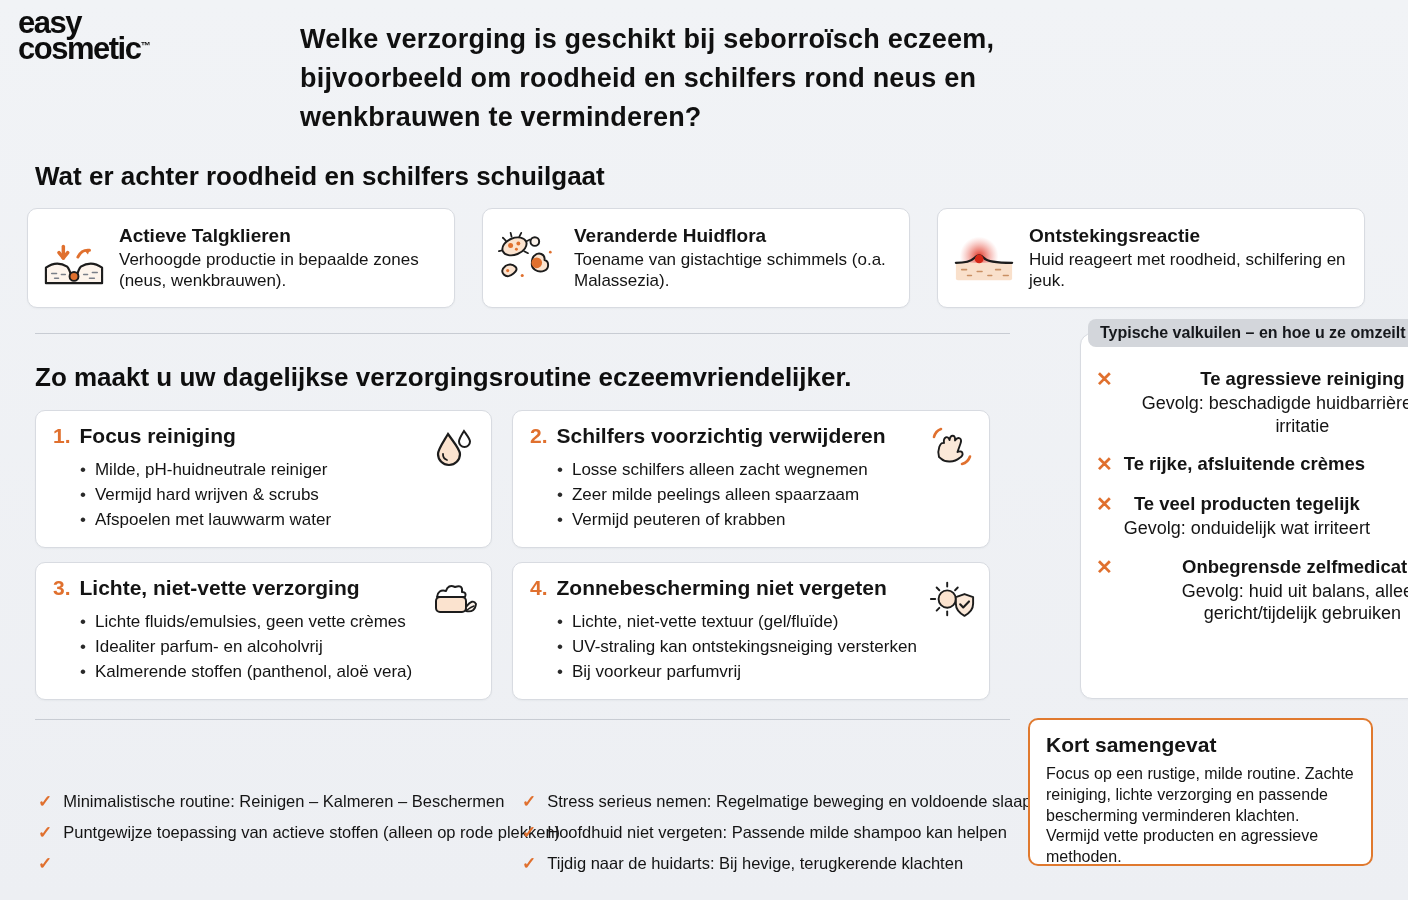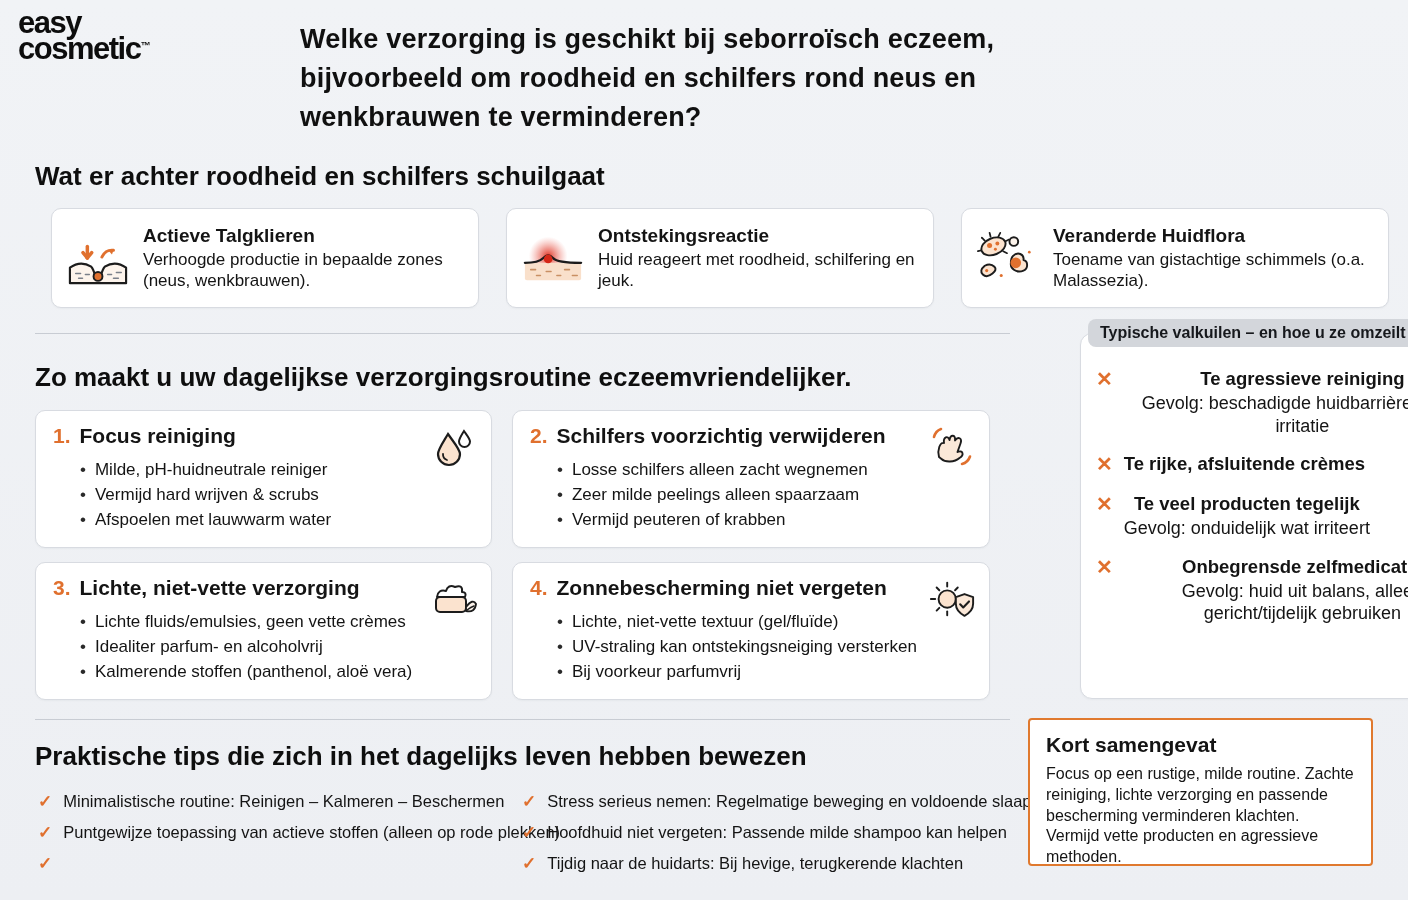--- a/index.html
+++ b/index.html
@@ -23,21 +23,21 @@
   
   .main-title { position:absolute; left:300px; top:20px; width:815px;
                 font-size:27px; font-weight:700; line-height:1.45; letter-spacing:0.2px; color:#101010; }
 
   .sec-heading { position:absolute; left:35px; font-size:26px; font-weight:700; color:#0e0e0e; }
   #heading-causes { top:161px; }
   #heading-routine { top:362px; }
   #heading-tips { top:741px; }
 
   
-  .cause-row { position:absolute; left:51px; top:208px; width:1338px; display:flex; gap:27px; }
+  .cause-row { position:absolute; left:27px; top:208px; width:1338px; display:flex; gap:27px; }
   .cause-card { flex:1; background:#ffffff; border:1px solid #d8dbe1; border-radius:10px;
                 height:100px; display:flex; align-items:center; gap:13px; padding:0 12px 0 14px;
                 box-sizing:border-box; box-shadow:0 1px 2px rgba(30,40,60,.04); }
   .cause-icon { width:64px; flex:0 0 64px; display:flex; justify-content:center; align-items:center; }
   .cause-title { font-size:19px; font-weight:700; margin-bottom:3px; }
   .cause-body { font-size:17px; line-height:1.22; }
 
   .divider { position:absolute; left:35px; width:975px; border-top:1.5px solid #c8ccd3; }
   #divider-1 { top:333px; }
   #divider-2 { top:719px; }
@@ -71,21 +71,21 @@
 
   
   .tips-col { position:absolute; top:791px; width:490px; }
   #tips-left { left:38px; }
   #tips-right { left:522px; }
   .tip { display:flex; gap:11px; margin-bottom:10px; font-size:16.5px; white-space:nowrap; align-items:baseline; }
   .tip-check { color:#e0702e; font-weight:700; font-size:17px; flex:0 0 auto; }
 
   
   .summary-box { position:absolute; left:1028px; top:718px; width:345px; height:148px;
-                 background:#ffffff; border:2px solid #e0792e; border-radius:4px;
+                 background:#ffffff; border:2px solid #e0792e; border-radius:10px;
                  box-sizing:border-box; padding:13px 16px; }
   .summary-title { font-size:21px; font-weight:700; margin-bottom:7px; }
   .summary-body { font-size:16px; line-height:1.3; }
 
   svg { display:block; }
 </style>
 </head>
 <body>
 
 <div class="canvas">
@@ -119,20 +119,50 @@
               <path d="M21 28 l-4.5 -5.5"></path>
               <path d="M21 28 l4.5 -5.5"></path>
           </g>
           <path d="M36 27 Q40 19 48 20" stroke="#e0702e" stroke-width="3" fill="none" stroke-linecap="round"></path>
           <path d="M48 20 l-5 0.5 l3.4 4 Z" fill="#e0702e"></path>
         </svg>
       </span>
       <span class="cause-text">
         <div class="cause-title">Actieve Talgklieren</div>
         <div class="cause-body">Verhoogde productie in bepaalde zones (neus, wenkbrauwen).</div>
+      </span>
+    </div>
+
+    <div class="cause-card">
+      <span class="cause-icon">
+        <svg width="62" height="56" viewBox="0 0 64 56">
+          <g stroke="#1c1c1c" stroke-width="1.8" stroke-linecap="round">
+            <path d="M8 10 l-3 -3"></path>
+              <path d="M14 6 l-1 -4"></path>
+              <path d="M22 6 l2 -4"></path>
+              <path d="M29 11 l4 -2"></path>
+            <path d="M5 20 l-4 1"></path>
+              <path d="M27 21 l4 2"></path>
+          </g>
+          <ellipse cx="17" cy="16" rx="13" ry="8.5" transform="rotate(-22 17 16)" fill="#fbe3cf" stroke="#1c1c1c" stroke-width="2"></ellipse>
+          <circle cx="13" cy="15" r="2.6" fill="#e0702e"></circle>
+          <circle cx="21" cy="13" r="2" fill="#e0702e"></circle>
+          <circle cx="19" cy="19" r="1.5" fill="#e0702e"></circle>
+          <circle cx="38" cy="11" r="4.5" fill="#fdf4ec" stroke="#1c1c1c" stroke-width="2"></circle>
+          <path d="M37 26 c5 -5 12 -2 11 4 c5 1 5 9 0 11 c-7 3 -14 -2 -13 -8 c0 -3 0 -5 2 -7 Z" fill="#fbe3cf" stroke="#1c1c1c" stroke-width="2" stroke-linejoin="round"></path>
+          <circle cx="40" cy="33" r="5.5" fill="#e0702e"></circle>
+          <path d="M8 36 q-6 5 -2 9 q4 4 10 -1 q5 -4 2 -7 q-4 -4 -10 -1 Z" fill="#fbe3cf" stroke="#1c1c1c" stroke-width="2" stroke-linejoin="round"></path>
+          <circle cx="10" cy="41" r="1.6" fill="#e0702e"></circle>
+          <circle cx="25" cy="46" r="1.6" fill="#e0702e"></circle>
+          <circle cx="54" cy="22" r="1.4" fill="#e0702e"></circle>
+        </svg>
+      </span>
+      <span class="cause-text">
+        <div class="cause-title">Veranderde Huidflora</div>
+        <div class="cause-body">Toename van gistachtige schimmels (o.a. Malassezia).</div>
       </span>
     </div>
 
     <div class="cause-card">
       <span class="cause-icon">
         <svg width="62" height="56" viewBox="0 0 64 56">
           <defs>
             <radialGradient id="redglow" cx="50%" cy="50%" r="50%">
               <stop offset="0%" stop-color="#e02a1a" stop-opacity="0.95"></stop>
               <stop offset="45%" stop-color="#e6584a" stop-opacity="0.55"></stop>
@@ -151,50 +181,20 @@
               <path d="M44 40 h5"></path>
               <path d="M52 46 h5"></path>
           </g>
         </svg>
       </span>
       <span class="cause-text">
         <div class="cause-title">Ontstekingsreactie</div>
         <div class="cause-body">Huid reageert met roodheid, schilfering en jeuk.</div>
       </span>
     </div>
-
-    <div class="cause-card">
-      <span class="cause-icon">
-        <svg width="62" height="56" viewBox="0 0 64 56">
-          <g stroke="#1c1c1c" stroke-width="1.8" stroke-linecap="round">
-            <path d="M8 10 l-3 -3"></path>
-              <path d="M14 6 l-1 -4"></path>
-              <path d="M22 6 l2 -4"></path>
-              <path d="M29 11 l4 -2"></path>
-            <path d="M5 20 l-4 1"></path>
-              <path d="M27 21 l4 2"></path>
-          </g>
-          <ellipse cx="17" cy="16" rx="13" ry="8.5" transform="rotate(-22 17 16)" fill="#fbe3cf" stroke="#1c1c1c" stroke-width="2"></ellipse>
-          <circle cx="13" cy="15" r="2.6" fill="#e0702e"></circle>
-          <circle cx="21" cy="13" r="2" fill="#e0702e"></circle>
-          <circle cx="19" cy="19" r="1.5" fill="#e0702e"></circle>
-          <circle cx="38" cy="11" r="4.5" fill="#fdf4ec" stroke="#1c1c1c" stroke-width="2"></circle>
-          <path d="M37 26 c5 -5 12 -2 11 4 c5 1 5 9 0 11 c-7 3 -14 -2 -13 -8 c0 -3 0 -5 2 -7 Z" fill="#fbe3cf" stroke="#1c1c1c" stroke-width="2" stroke-linejoin="round"></path>
-          <circle cx="40" cy="33" r="5.5" fill="#e0702e"></circle>
-          <path d="M8 36 q-6 5 -2 9 q4 4 10 -1 q5 -4 2 -7 q-4 -4 -10 -1 Z" fill="#fbe3cf" stroke="#1c1c1c" stroke-width="2" stroke-linejoin="round"></path>
-          <circle cx="10" cy="41" r="1.6" fill="#e0702e"></circle>
-          <circle cx="25" cy="46" r="1.6" fill="#e0702e"></circle>
-          <circle cx="54" cy="22" r="1.4" fill="#e0702e"></circle>
-        </svg>
-      </span>
-      <span class="cause-text">
-        <div class="cause-title">Veranderde Huidflora</div>
-        <div class="cause-body">Toename van gistachtige schimmels (o.a. Malassezia).</div>
-      </span>
-    </div>
   </div>
 
   <div class="divider" id="divider-1"></div>
 
   <div class="sec-heading" id="heading-routine">Zo maakt u uw dagelijkse verzorgingsroutine eczeemvriendelijker.</div>
 
   <div class="routine-grid">
 
     <div class="routine-card">
       <div class="rc-head">
@@ -333,21 +333,20 @@
       <span class="pitfall-x">✕</span>
       <span>
         <div class="pitfall-title">Onbegrensde zelfmedicatie</div>
         <div class="pitfall-body">Gevolg: huid uit balans, alleen gericht/tijdelijk gebruiken</div>
       </span>
     </div>
   </div>
 
   <div class="divider" id="divider-2"></div>
 
-  <div class="sec-heading" id="heading-tips">Praktische tips die zich in het dagelijks leven hebben bewezen</div>
 
   <div class="tips-col" id="tips-left">
     <div class="tip">
         <span class="tip-check">✓</span>
         <span>Minimalistische routine: Reinigen – Kalmeren – Beschermen</span>
       </div>
     <div class="tip">
         <span class="tip-check">✓</span>
         <span>Puntgewijze toepassing van actieve stoffen (alleen op rode plekken)</span>
       </div>

